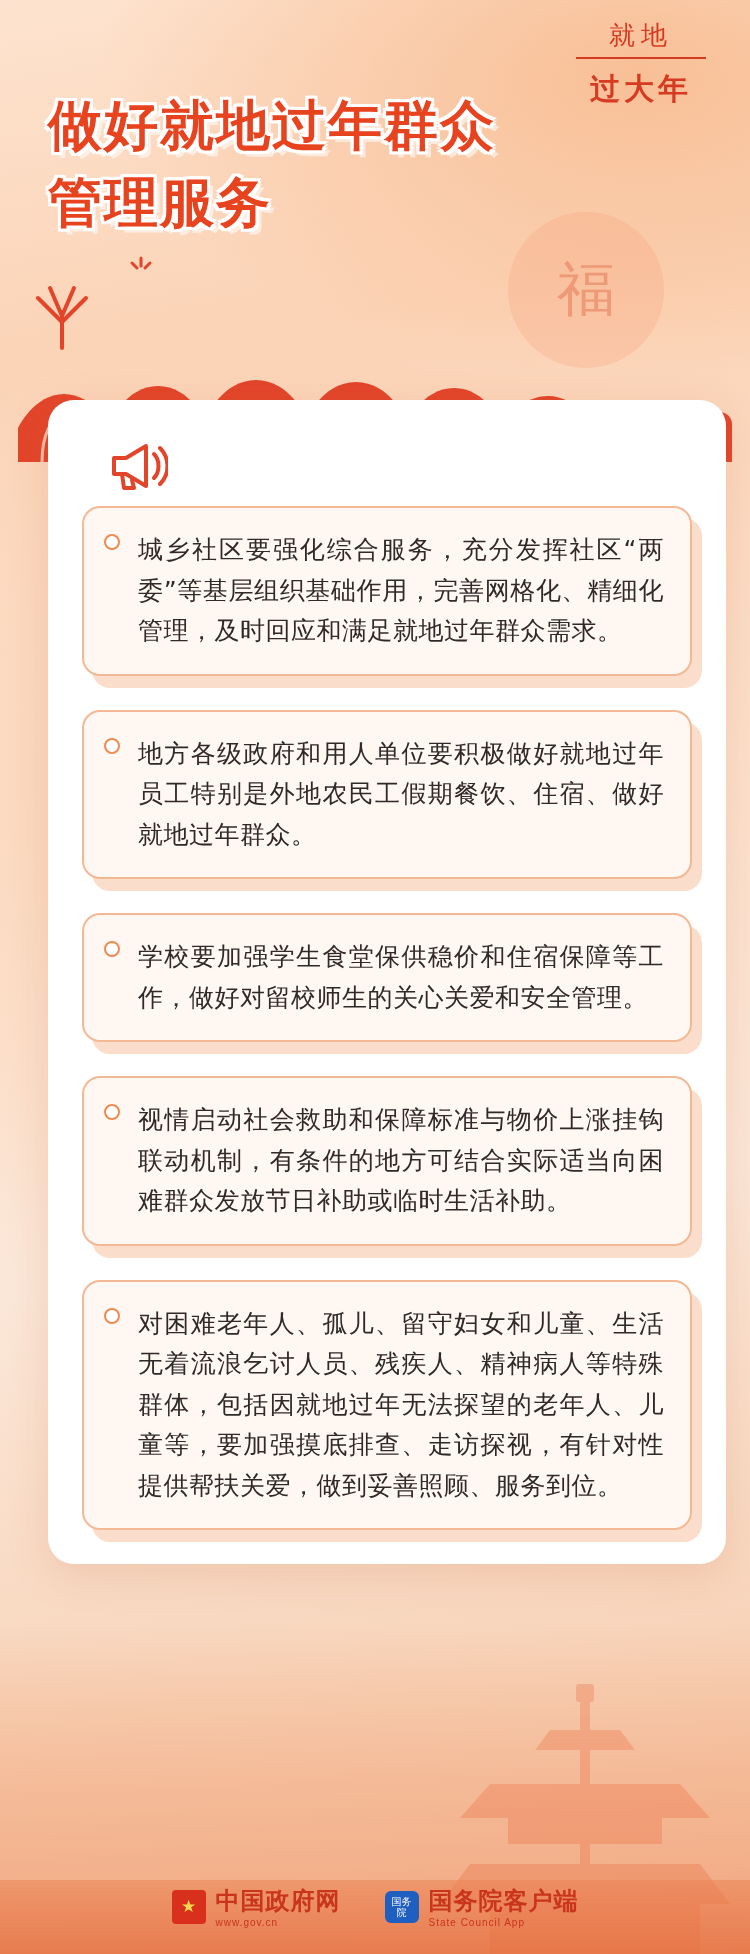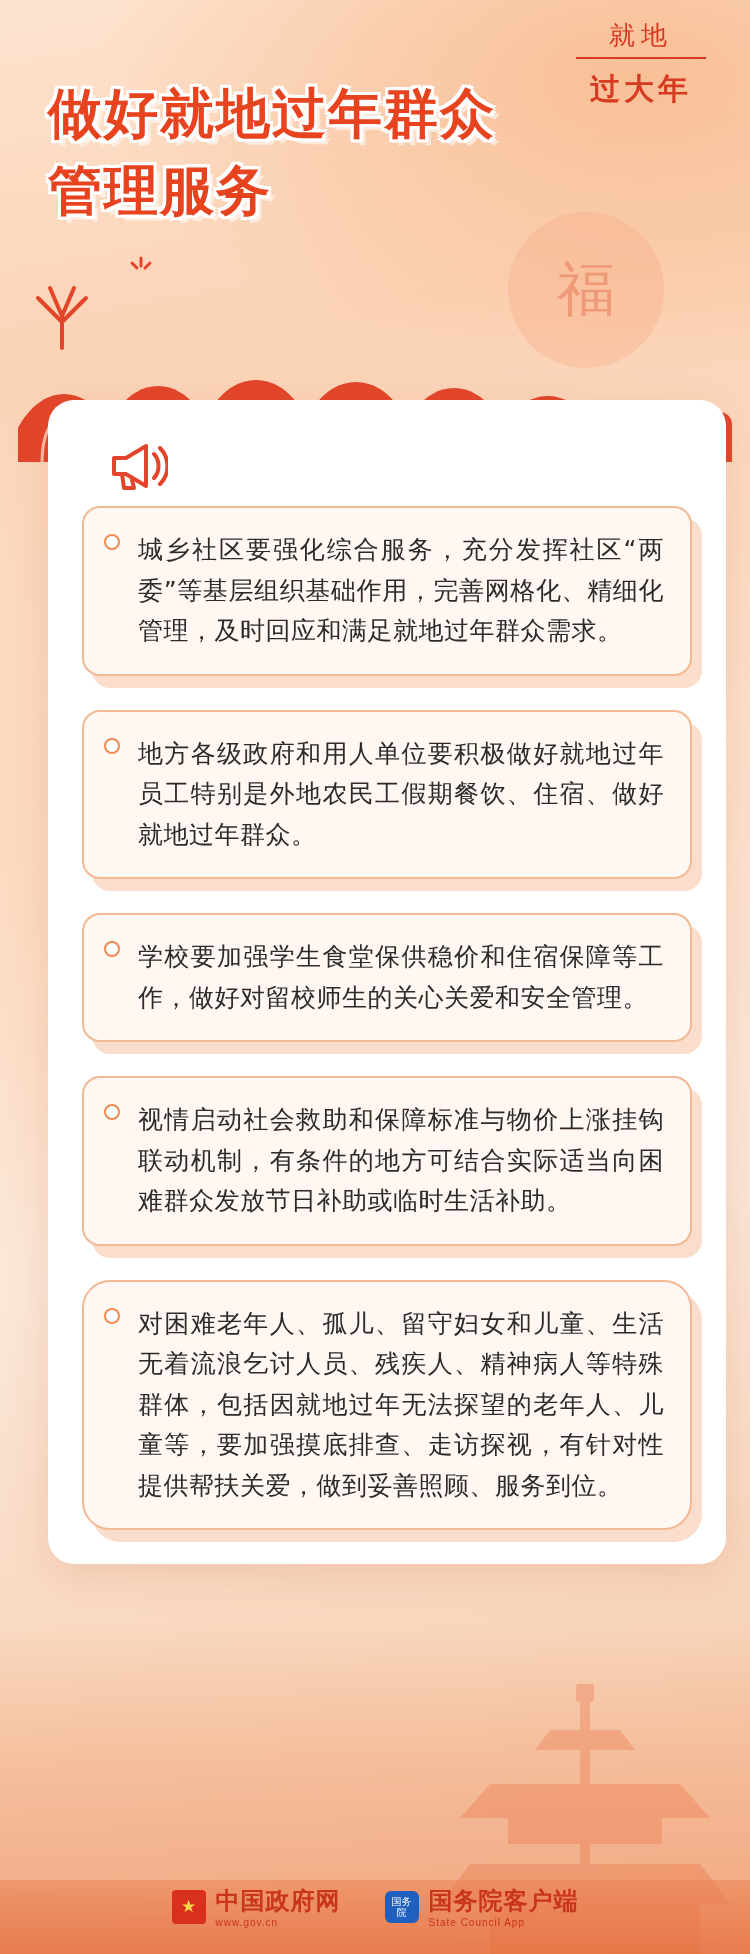--- a/index.html
+++ b/index.html
@@ -88,21 +88,21 @@
   .stamp .s1 { font-size: 26px; letter-spacing: 6px; font-weight: normal; }
   .stamp .s2 {
     margin-top: 4px;
     font-size: 30px; font-weight: bold; letter-spacing: 4px;
     border-top: 2px solid #d63a20;
     padding-top: 10px;
   }
 
   .title {
     position: absolute;
-    left: 48px; top: 76px;
+    left: 48px; top: 88px;
     width: 620px;
     font-family: "DejaVu Sans", sans-serif;
     font-weight: bold;
     font-size: 54px;
     line-height: 1.42;
     color: #e8431f;
     letter-spacing: 2px;
     text-shadow:
       3px 0 0 #fff, -3px 0 0 #fff, 0 3px 0 #fff, 0 -3px 0 #fff,
       3px 3px 0 #fff, -3px -3px 0 #fff, 3px -3px 0 #fff, -3px 3px 0 #fff,
@@ -129,21 +129,21 @@
 
   .item {
     position: relative;
     background: #fff7f2;
     border: 2px solid #f3b894;
     border-radius: 18px;
     margin: 0 6px 34px 6px;
     padding: 22px 26px 22px 54px;
     box-shadow: 10px 12px 0 rgba(247,179,140,.45);
   }
-  .item:last-child { margin-bottom: 6px; border-radius: 28px; }
+  .item:last-child { margin-bottom: 6px; }
   .bullet {
     position: absolute;
     left: 20px; top: 26px;
     width: 16px; height: 16px;
     border: 2px solid #ef8a52;
     border-radius: 50%;
     background: #fff;
   }
   .item p {
     font-family: "DejaVu Sans", sans-serif;

